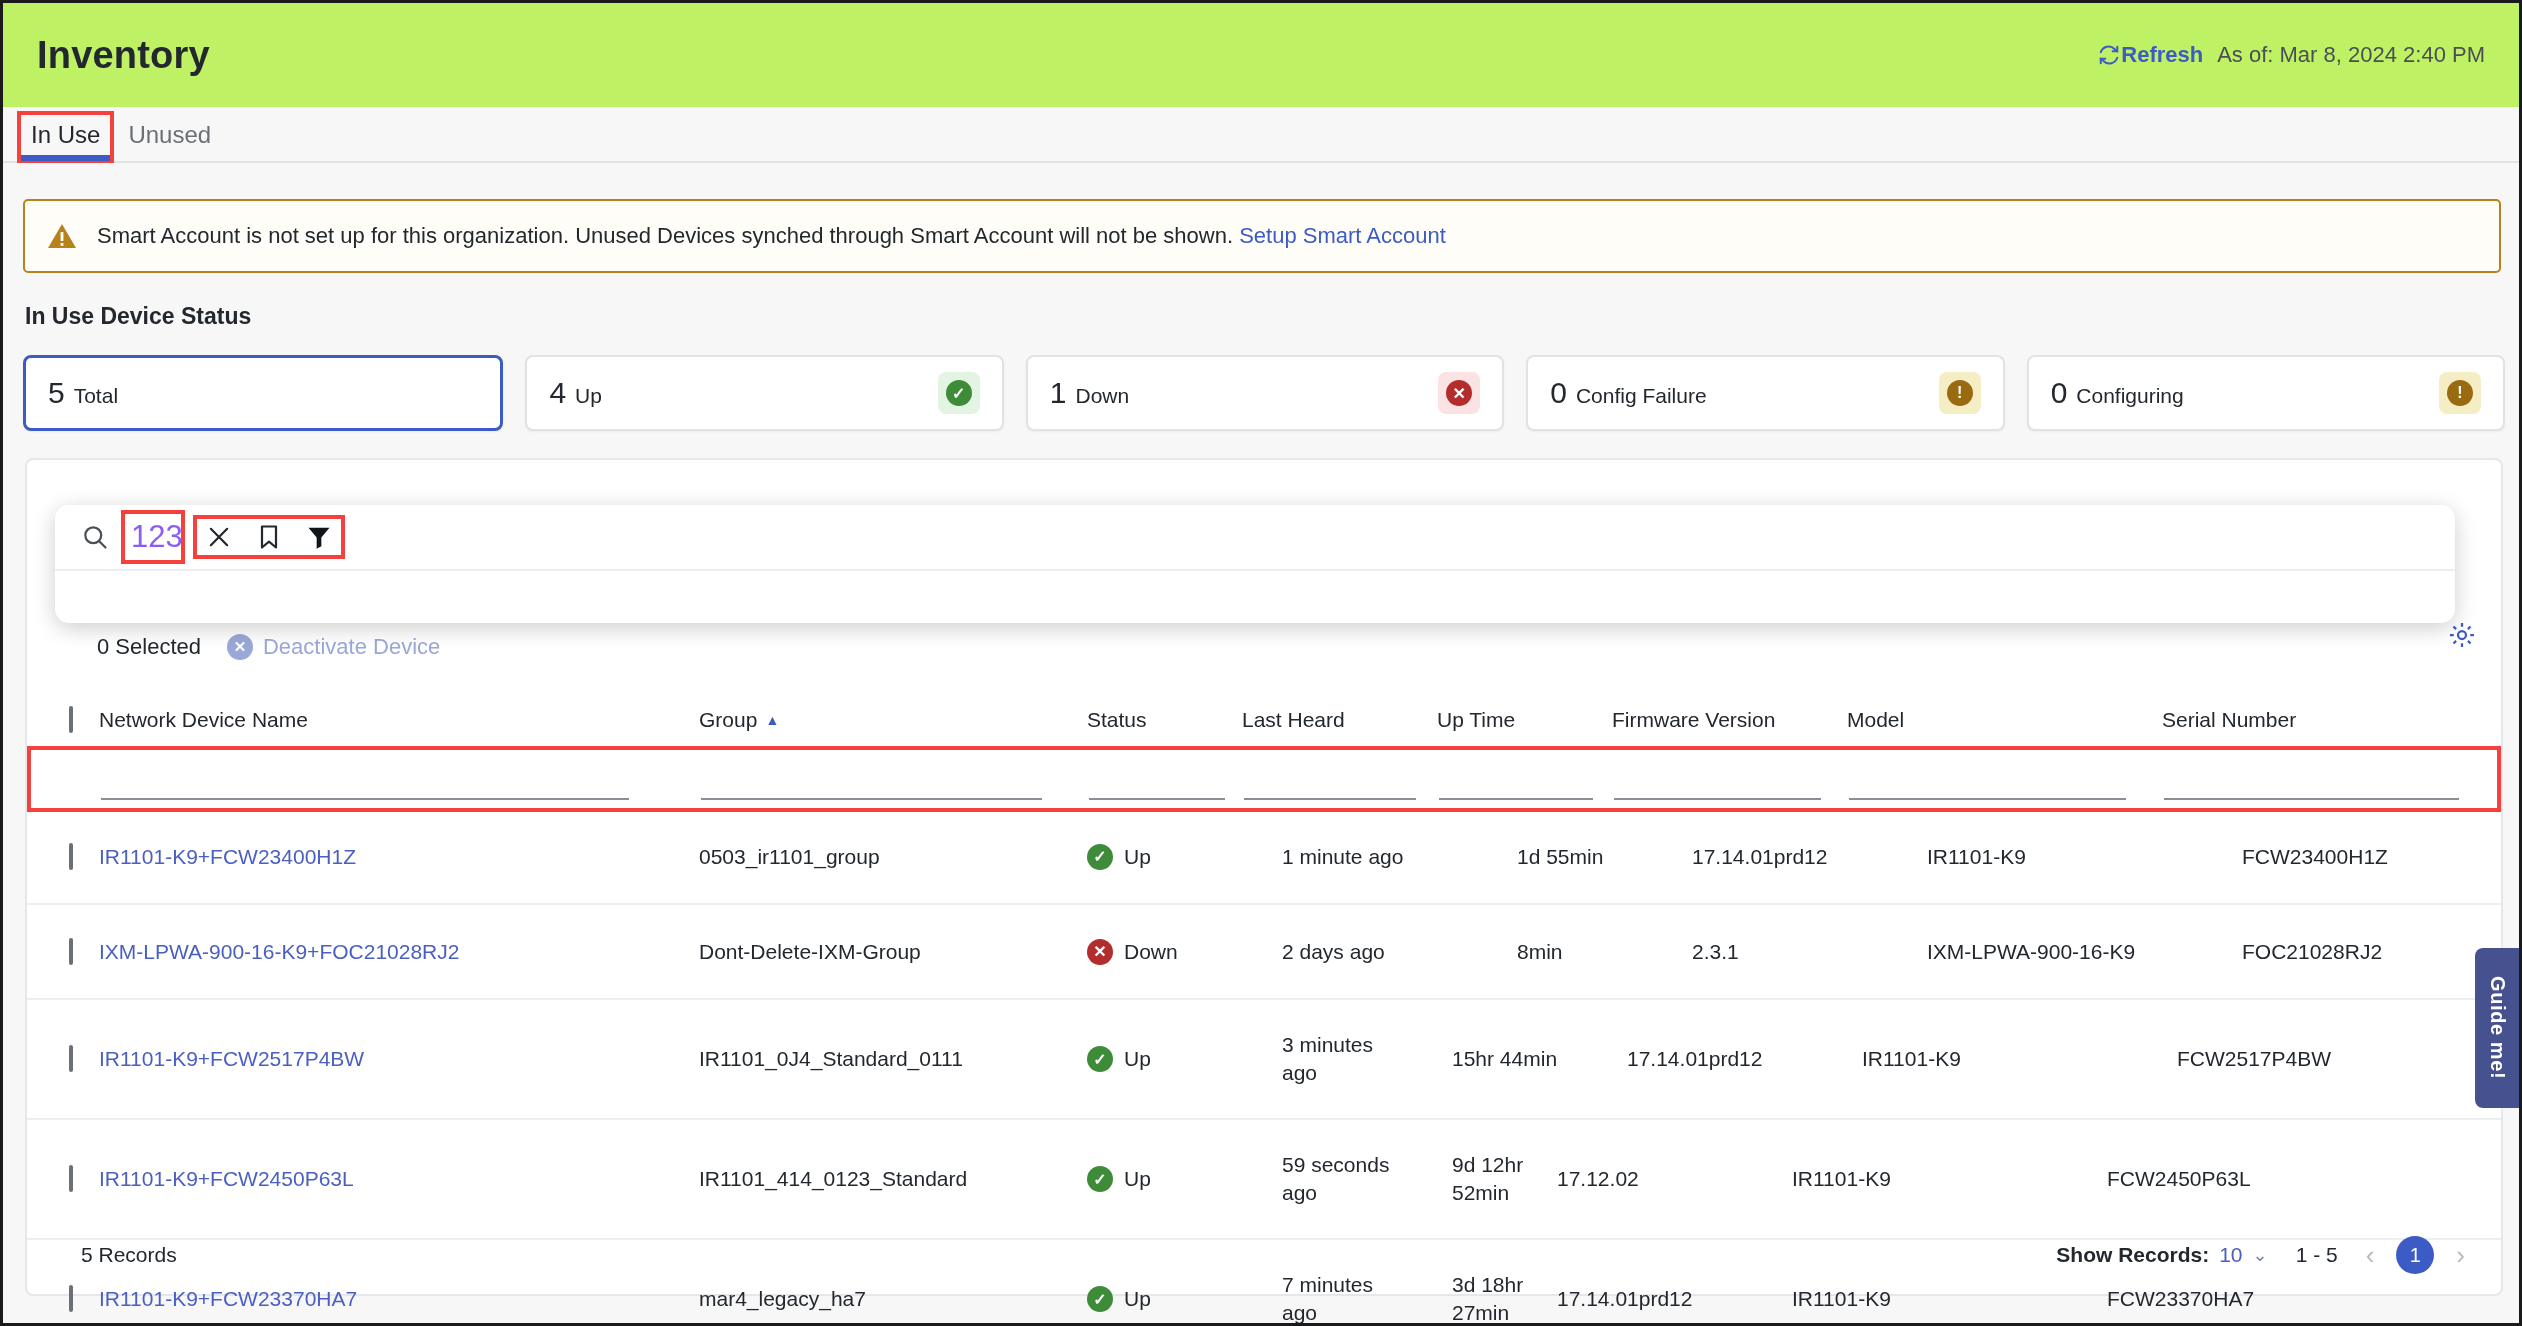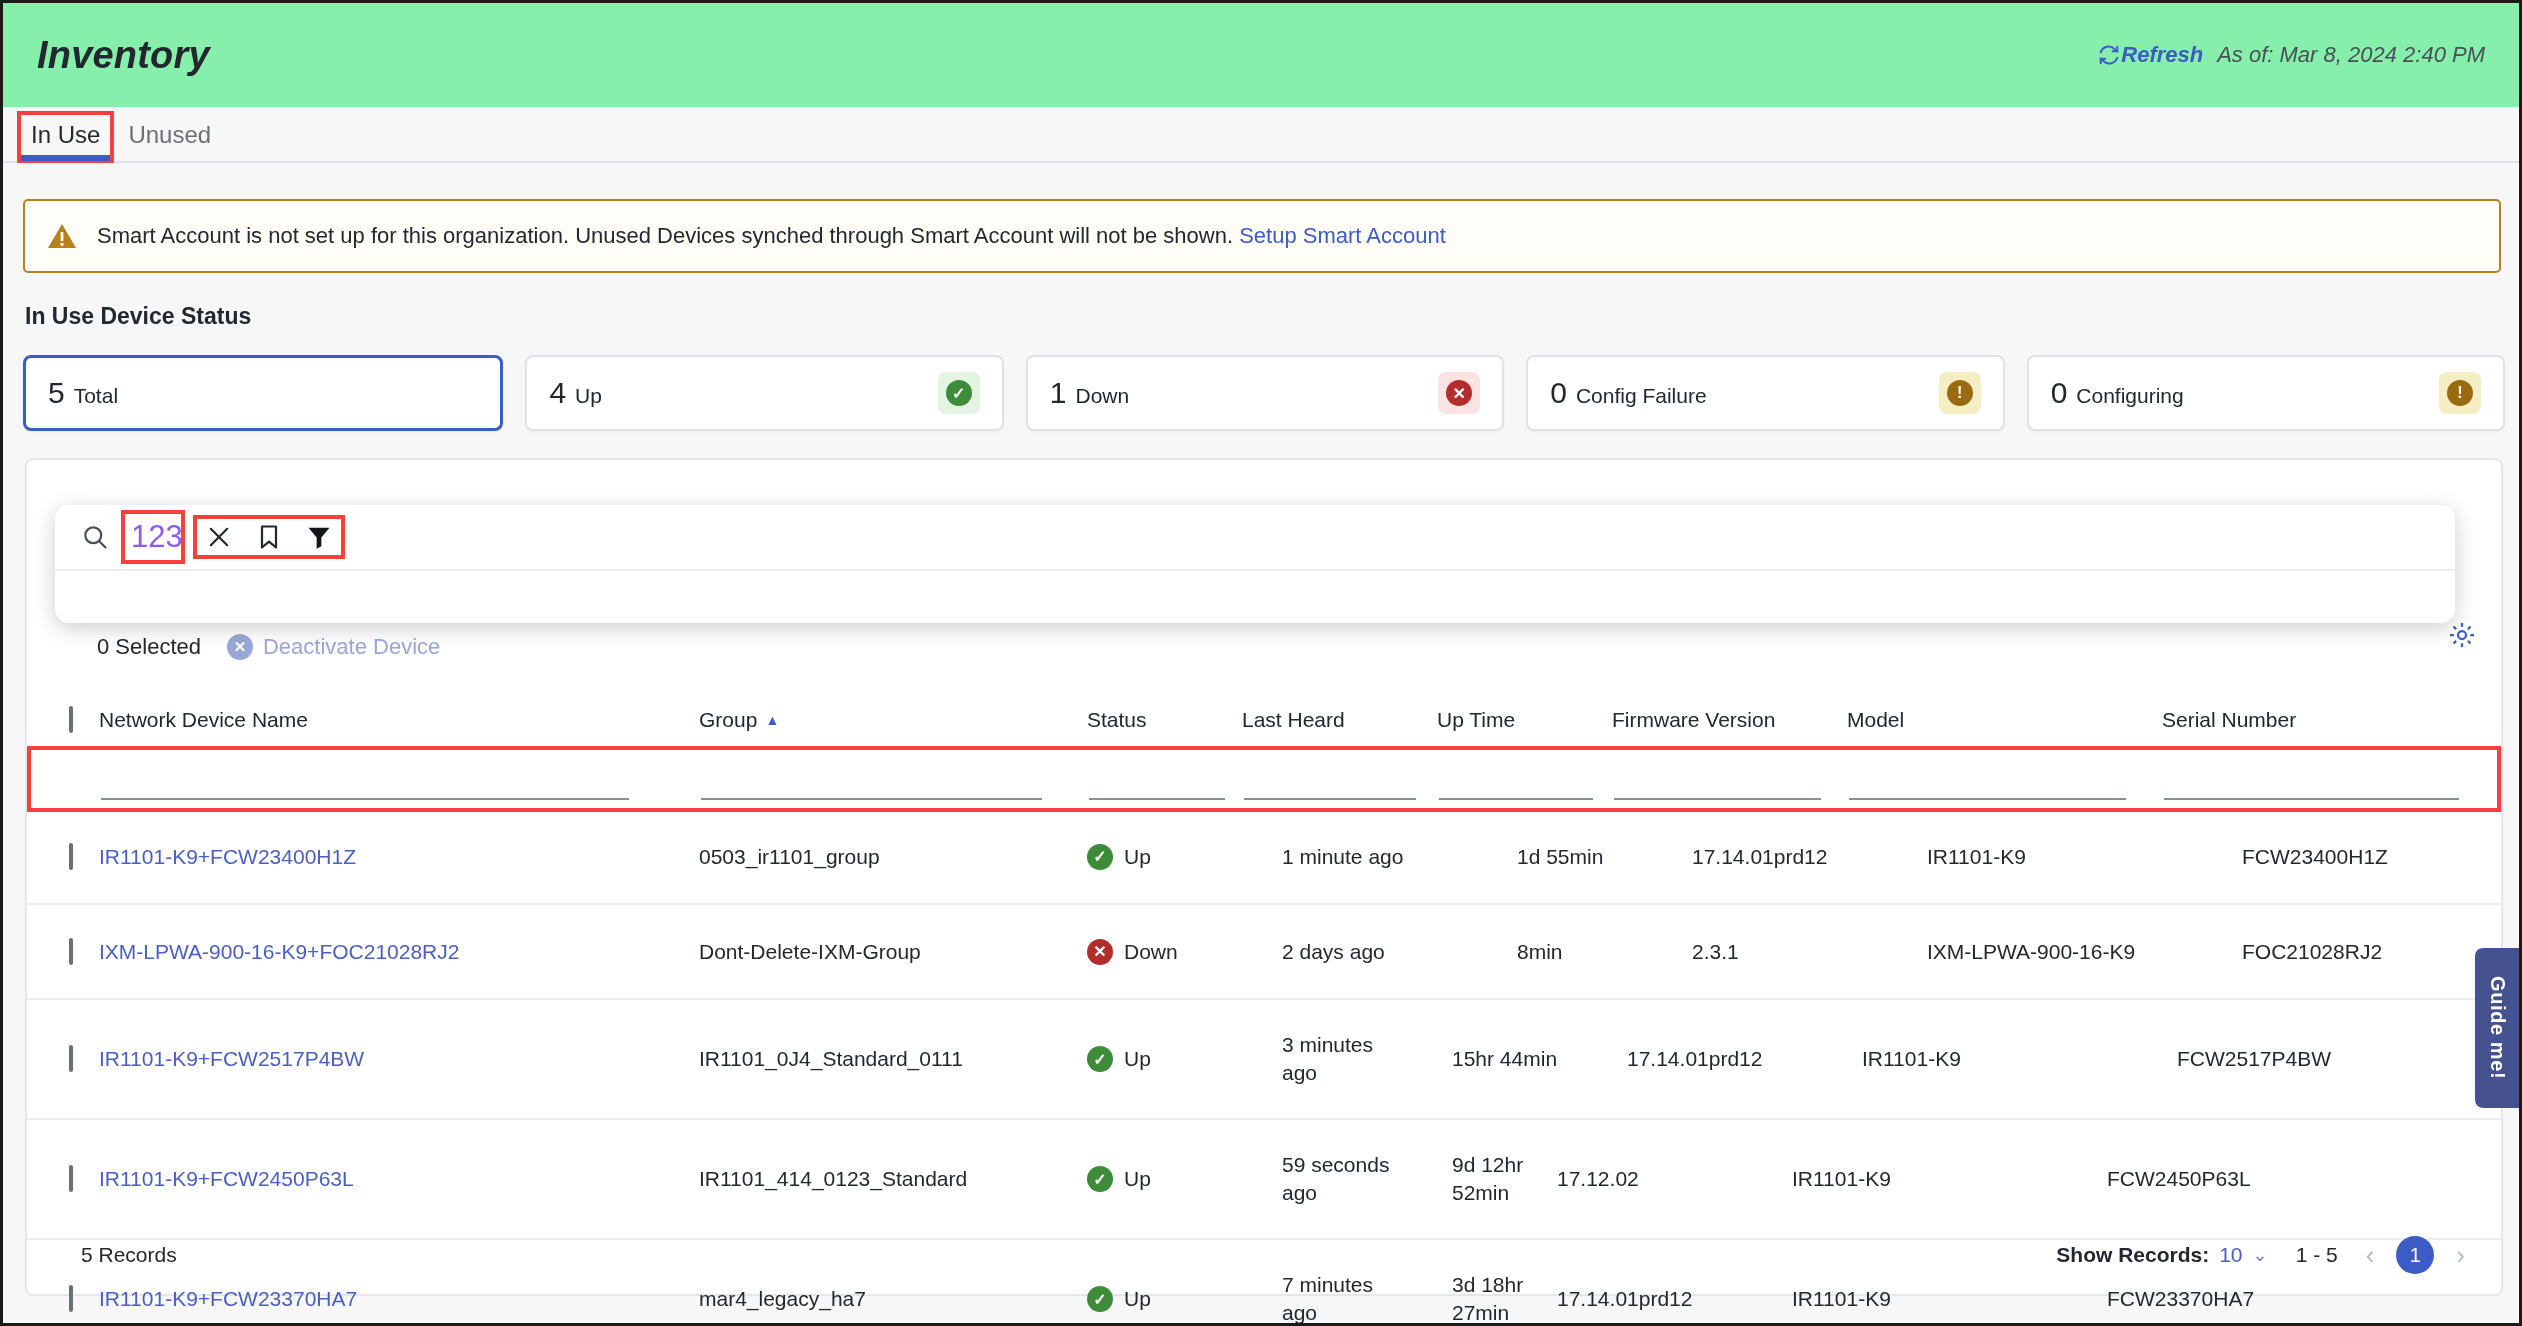--- a/index.html
+++ b/index.html
@@ -13,24 +13,23 @@
     position: relative;
     width: 2522px; height: 1326px;
     background: #f7f7f8;
     border: 3px solid #1a1a1a;
     overflow: hidden;
   }
 
   
   .header {
     position: absolute; left: 0; top: 0; width: 100%; height: 104px;
-    background: #86efac;
+    background: #bef264;
     display: flex; align-items: center; justify-content: space-between;
     padding: 0 34px;
-    font-style: italic;
   }
   .page-title { font-size: 38px; font-weight: bold; color: #23282e; letter-spacing: .2px; }
   .header-right { display: flex; align-items: center; gap: 14px; font-size: 22px; }
   .refresh-link {
     display: flex; align-items: center; gap: 1px;
     color: #3d5bc4; font-weight: bold; cursor: pointer;
   }
   .refresh-icon { width: 22px; height: 22px; display: inline-block; color: #3d5bc4; }
   .asof { color: #4a4f55; font-size: 22px; }
 

